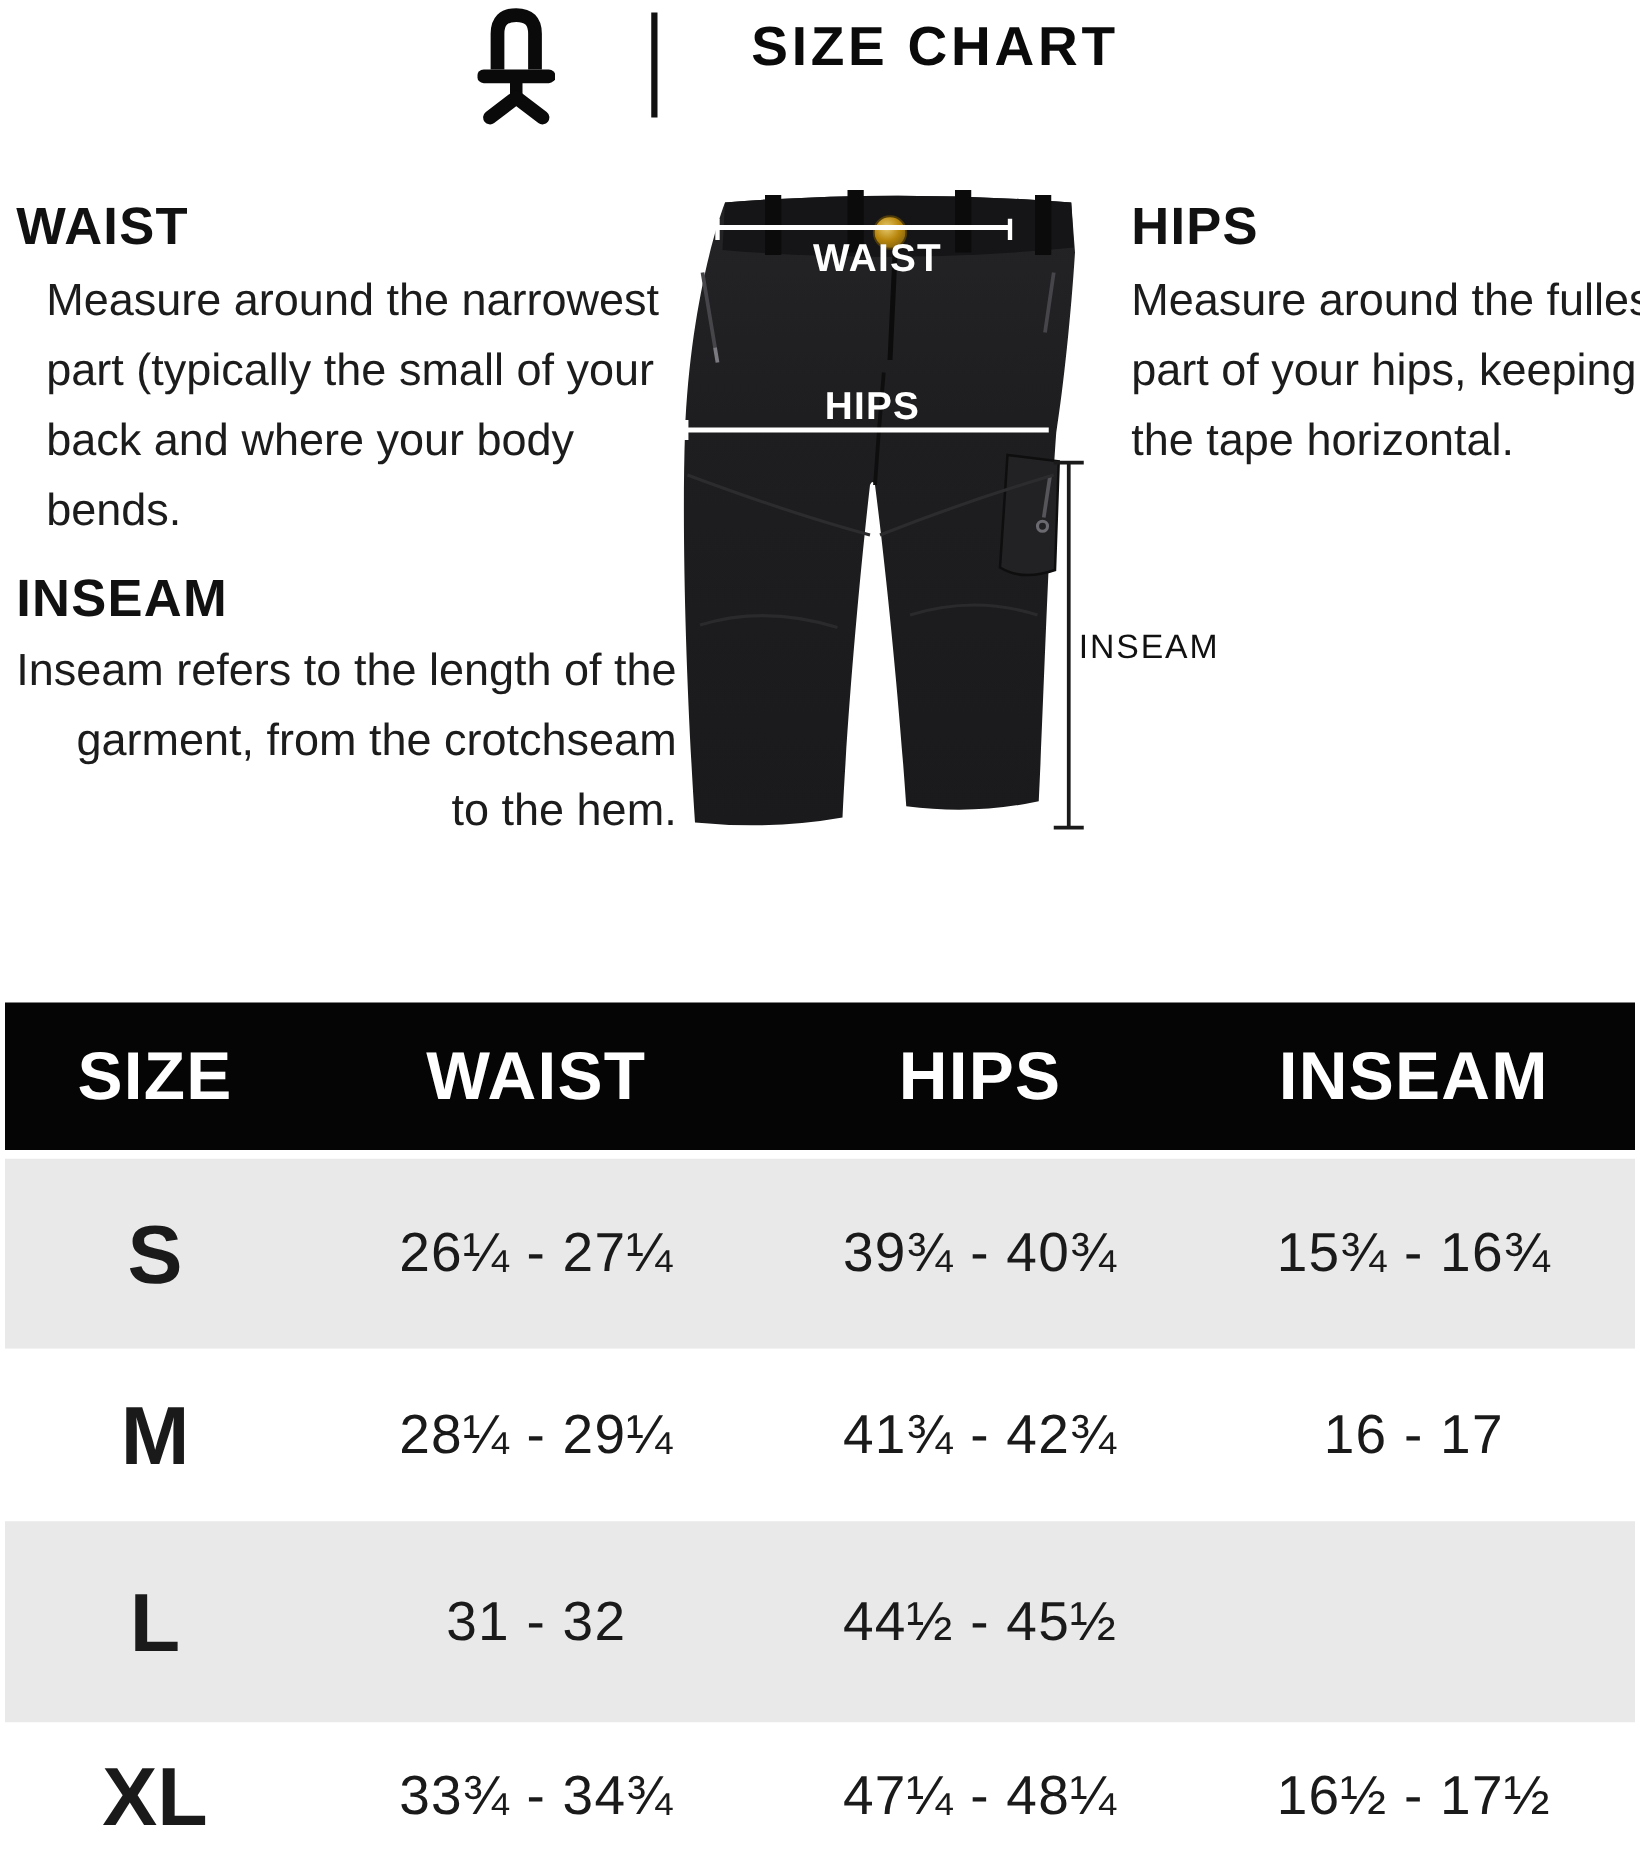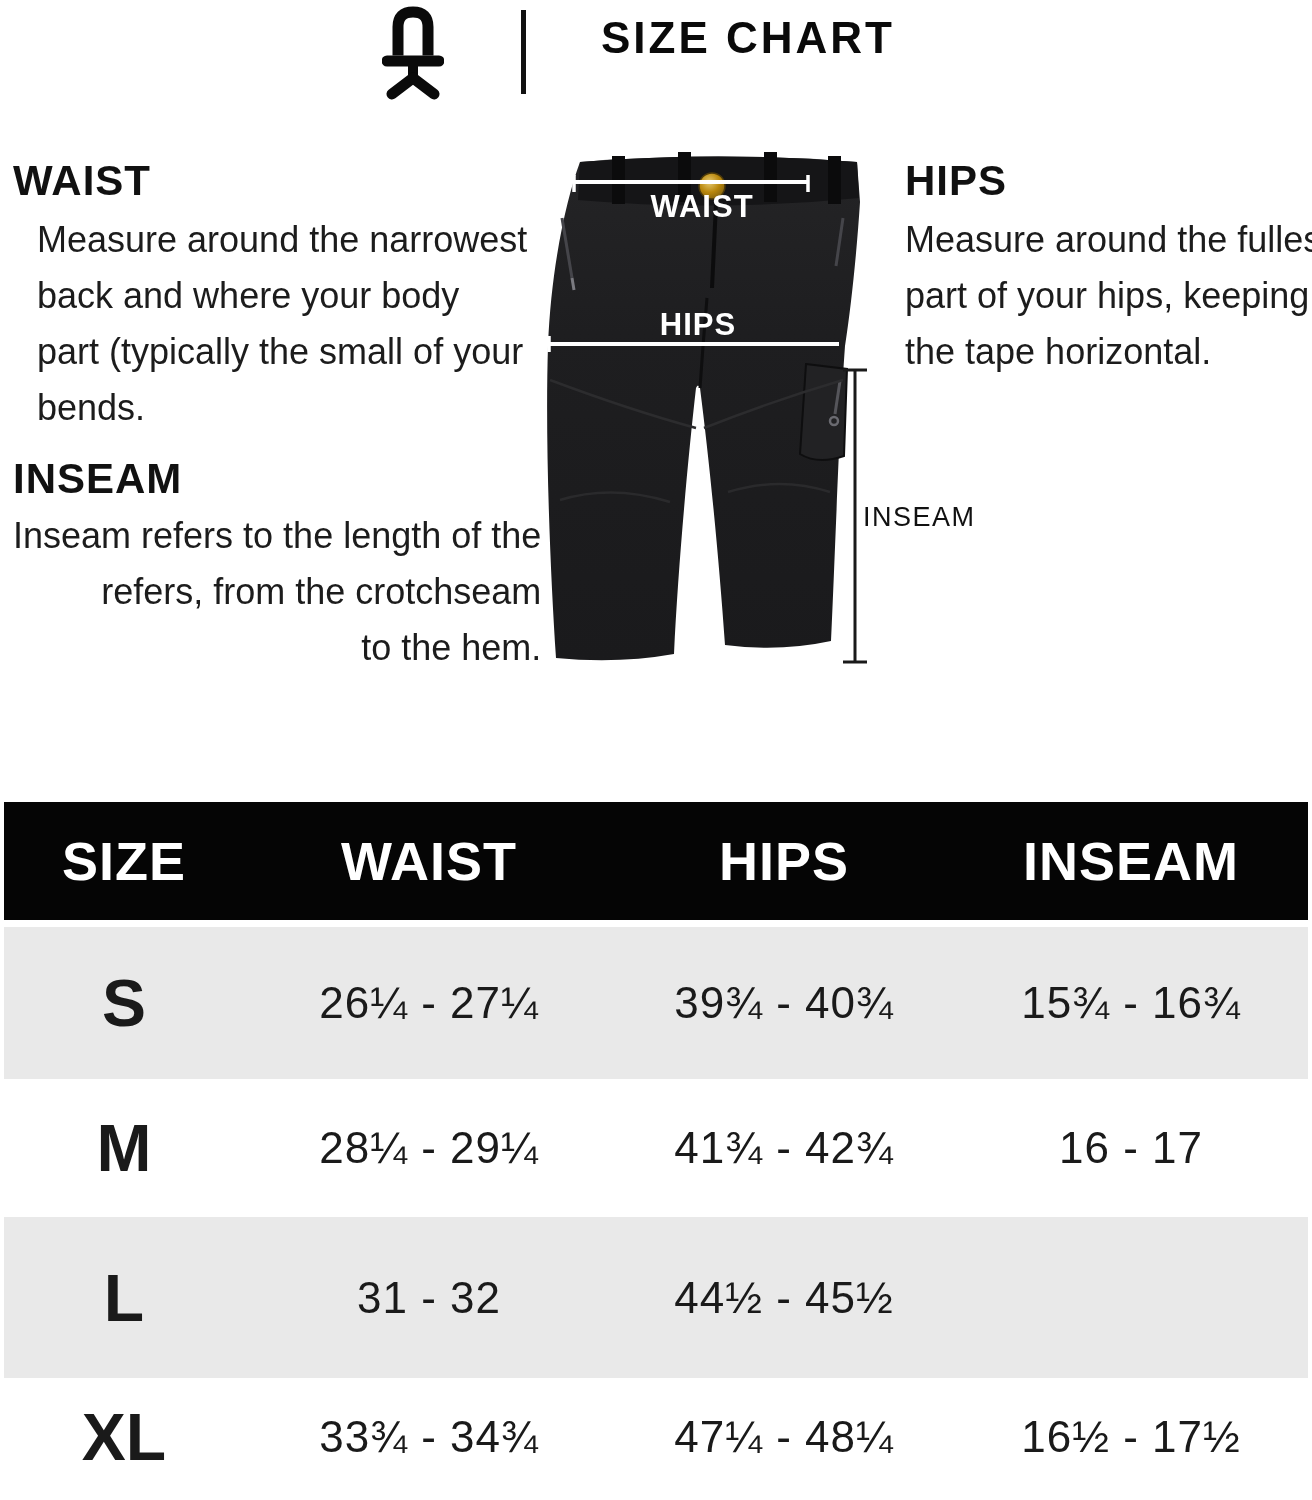--- a/index.html
+++ b/index.html
@@ -57,29 +57,29 @@
   <line x1="31" y1="60" x2="31" y2="73" stroke="#0a0a0a" stroke-width="10"></line>
   <line x1="31" y1="72" x2="10" y2="88" stroke="#0a0a0a" stroke-width="11" stroke-linecap="round"></line>
   <line x1="31" y1="72" x2="52" y2="88" stroke="#0a0a0a" stroke-width="11" stroke-linecap="round"></line>
 </svg>
 <div class="divider"></div>
 <h1 class="title">SIZE CHART</h1>
 
 <h2 class="sec-heading" id="waist-heading">WAIST</h2>
 <div class="sec-body" id="waist-body">
   <div>Measure around the narrowest</div>
+  <div>part (typically the small of your</div>
   <div>back and where your body</div>
-  <div>part (typically the small of your</div>
   <div>bends.</div>
 </div>
 
 <h2 class="sec-heading" id="inseam-heading">INSEAM</h2>
 <div class="sec-body" id="inseam-body">
   <div>Inseam refers to the length of the</div>
-  <div>refers, from the crotchseam</div>
+  <div>garment, from the crotchseam</div>
   <div>to the hem.</div>
 </div>
 
 <h2 class="sec-heading" id="hips-heading">HIPS</h2>
 <div class="sec-body" id="hips-body">
   <div>Measure around the fullest</div>
   <div>part of your hips, keeping</div>
   <div>the tape horizontal.</div>
 </div>
 

